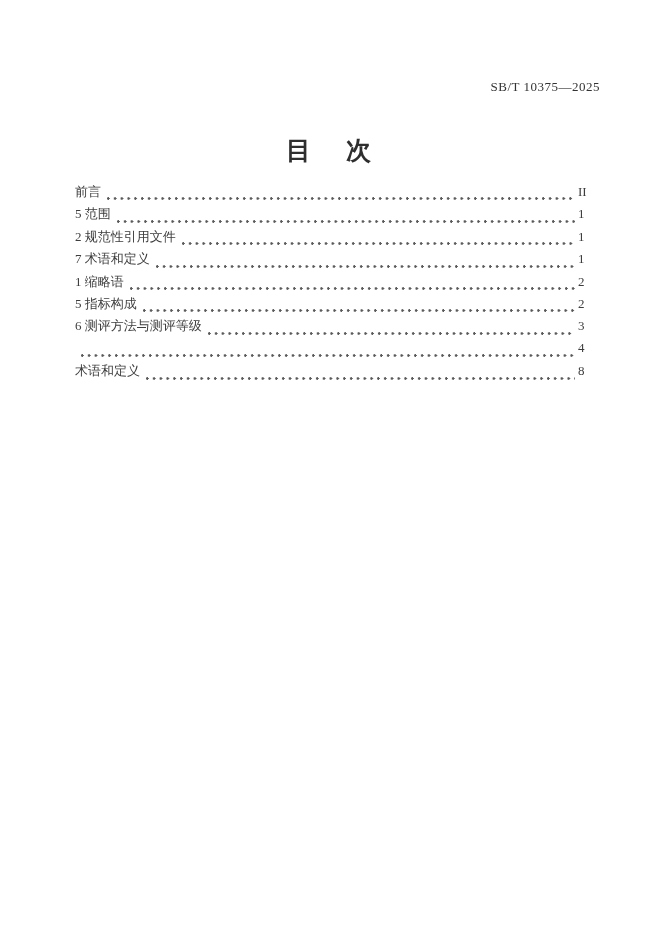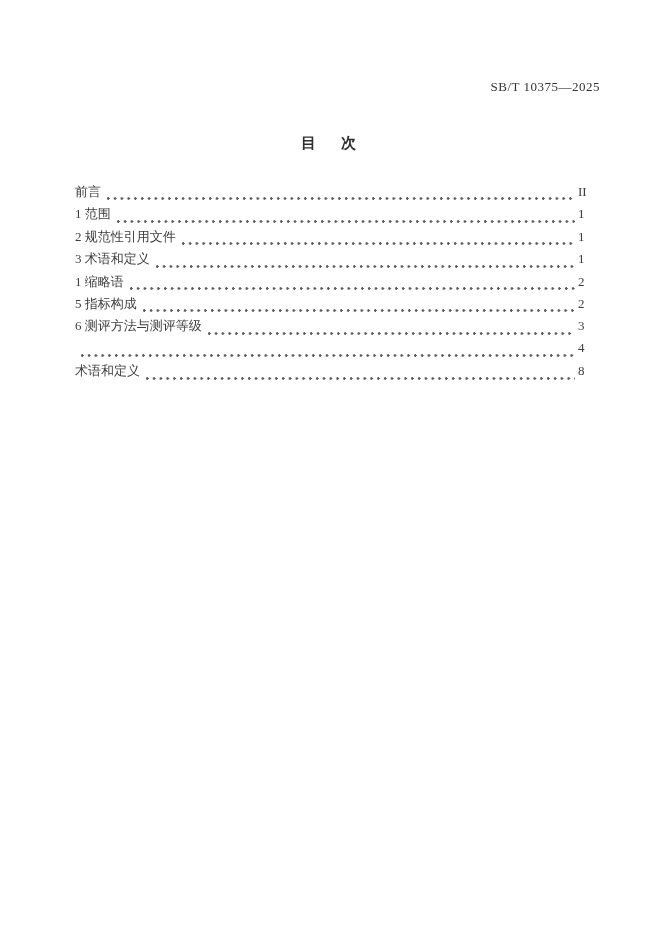--- a/index.html
+++ b/index.html
@@ -26,21 +26,21 @@
     letter-spacing: 0.5px;
     color: #333333;
   }
   .toc-title {
     position: absolute;
     top: 134px;
     left: 0;
     width: 100%;
     margin: 0;
     text-align: center;
-    font-size: 15px;
+    font-size: 25px;
     font-weight: 700;
     letter-spacing: 5px;
     color: #2e2e2e;
   }
   .toc {
     position: absolute;
     top: 183px;
     left: 75px;
     right: 64px;
   }
@@ -97,31 +97,31 @@
 
   <h1 class="toc-title">目　次</h1>
 
   <div class="toc" id="toc-list">
       <div class="toc-row">
         <span class="toc-label">前言</span>
         <span class="toc-dots"></span>
         <span class="toc-page">II</span>
       </div>
       <div class="toc-row">
-        <span class="toc-label">1 范围</span>
+        <span class="toc-label">5 范围</span>
         <span class="toc-dots"></span>
         <span class="toc-page">1</span>
       </div>
       <div class="toc-row">
         <span class="toc-label">2 规范性引用文件</span>
         <span class="toc-dots"></span>
         <span class="toc-page">1</span>
       </div>
       <div class="toc-row">
-        <span class="toc-label">3 术语和定义</span>
+        <span class="toc-label">7 术语和定义</span>
         <span class="toc-dots"></span>
         <span class="toc-page">1</span>
       </div>
       <div class="toc-row">
         <span class="toc-label">1 缩略语</span>
         <span class="toc-dots"></span>
         <span class="toc-page">2</span>
       </div>
       <div class="toc-row">
         <span class="toc-label">5 指标构成</span>

